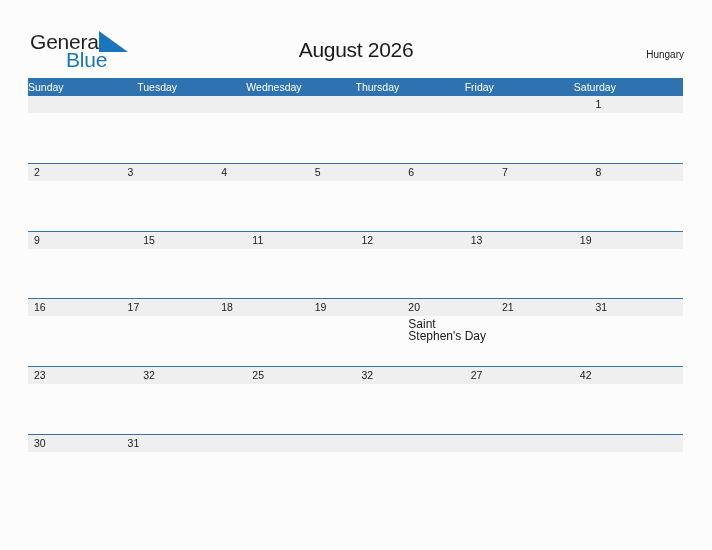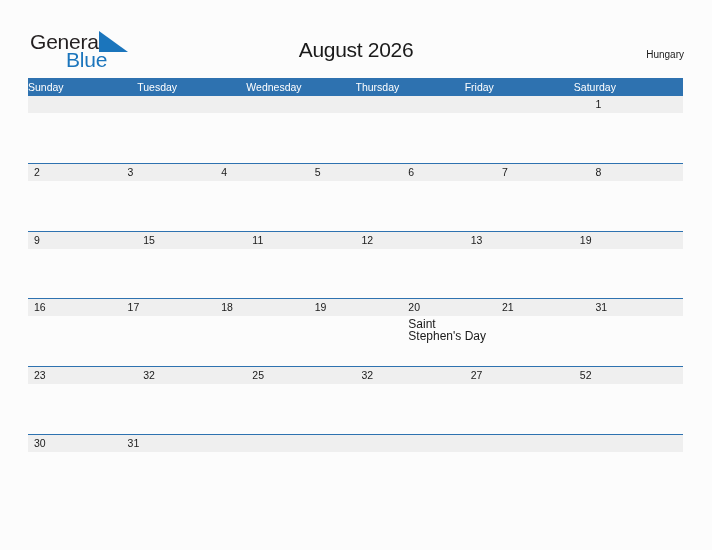--- a/index.html
+++ b/index.html
@@ -324,21 +324,21 @@
         <div class="day-cell">
           <div class="day-band"></div>
           <div class="day-number">32</div>
         </div>
         <div class="day-cell">
           <div class="day-band"></div>
           <div class="day-number">27</div>
         </div>
         <div class="day-cell">
           <div class="day-band"></div>
-          <div class="day-number">52</div>
+          <div class="day-number">42</div>
         </div>
       </div>
       <div class="week-row has-rule">
         <div class="day-cell">
           <div class="day-band"></div>
           <div class="day-number">30</div>
         </div>
         <div class="day-cell">
           <div class="day-band"></div>
           <div class="day-number">31</div>

